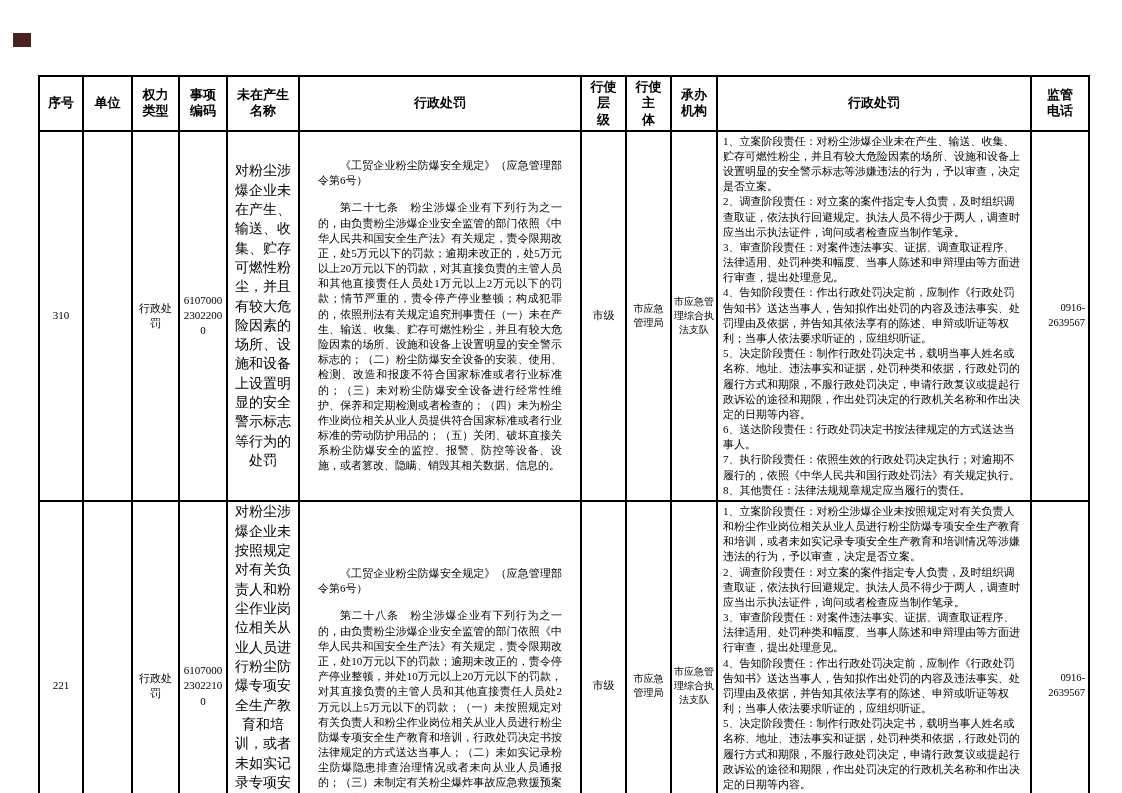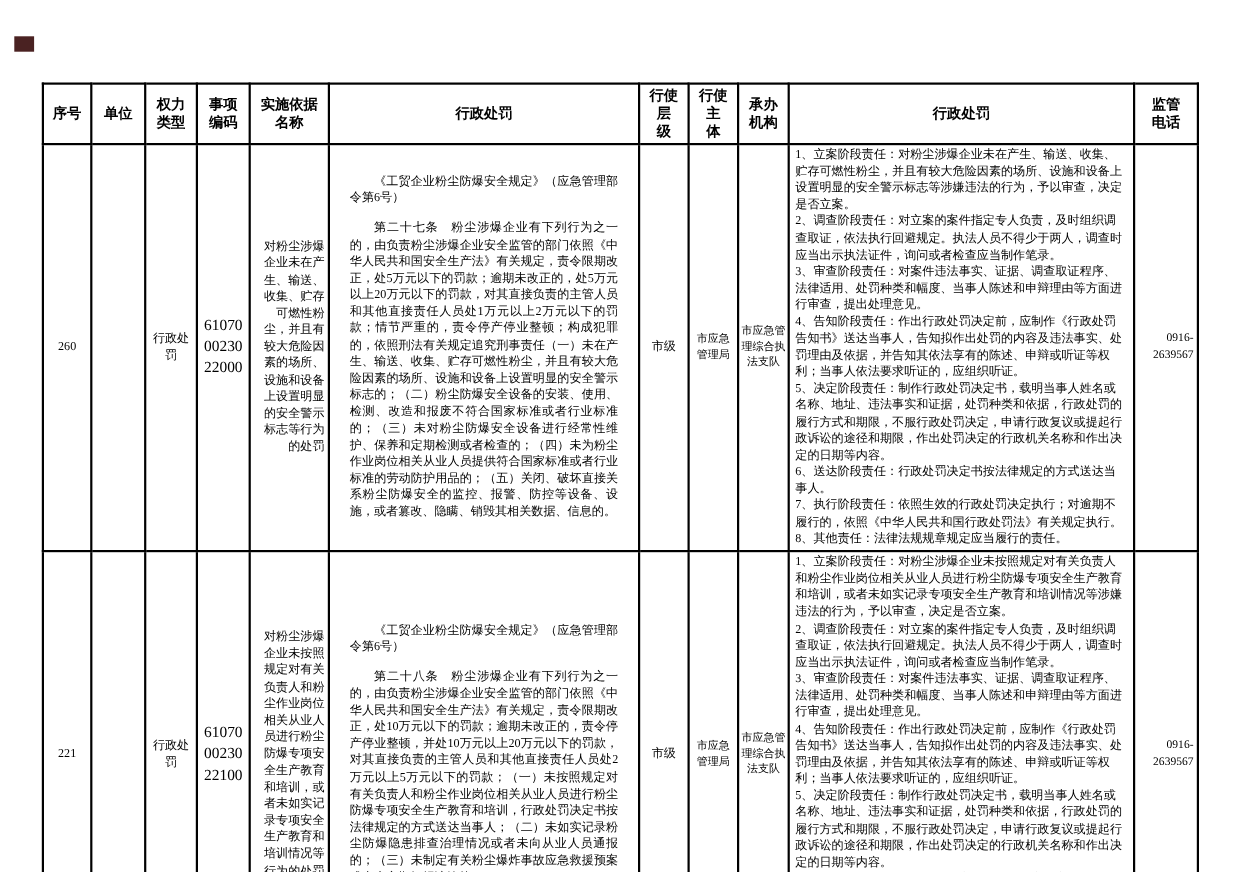--- a/index.html
+++ b/index.html
@@ -26,22 +26,22 @@
     word-wrap:break-word;
   }
   .grid th{
     font-weight:bold;font-size:13px;line-height:1.25;
     text-align:center;white-space:pre-line;
   }
   .grid td{font-size:11px;line-height:1.38;}
   tr.hdr{height:45px;}
   tr.body-row{height:297px;}
   td.center{text-align:center;}
-  td.code{text-align:center;word-break:break-all;font-size:14px;}
-  td.name{font-size:11px;padding:0 3px;text-align:right;}
+  td.code{text-align:center;word-break:break-all;font-size:11px;}
+  td.name{font-size:14px;padding:0 3px;text-align:center;}
   td.basis{padding:2px 6px;}
   td.basis p{margin:12px;text-indent:2em;text-align:justify;}
   td.narrow{font-size:10px;text-align:center;padding:2px 2px;}
   td.resp{white-space:pre-line;text-align:left;padding:2px 5px;}
   td.phone{text-align:right;font-size:10.5px;}
 </style>
 </head>
 <body>
 
 <div class="page">
@@ -62,37 +62,37 @@
         <col style="width:58px">
     </colgroup>
     <thead>
       <tr class="hdr">
         <th>序号</th>
         <th>单位</th>
         <th>权力
 类型</th>
         <th>事项
 编码</th>
-        <th>实施依据
+        <th>未在产生
 名称</th>
         <th>行政处罚</th>
         <th>行使层
 级</th>
         <th>行使主
 体</th>
         <th>承办
 机构</th>
         <th>行政处罚</th>
         <th>监管
 电话</th>
       </tr>
     </thead>
     <tbody>
       <tr class="body-row">
-        <td class="center">260</td>
+        <td class="center">310</td>
         <td class="center"></td>
         <td class="center">行政处罚</td>
         <td class="code">610700023022000</td>
         <td class="name">对粉尘涉爆企业未在产生、输送、收集、贮存可燃性粉尘，并且有较大危险因素的场所、设施和设备上设置明显的安全警示标志等行为的处罚</td>
         <td class="basis">
           <p>《工贸企业粉尘防爆安全规定》（应急管理部令第6号）</p>
           <p>第二十七条　粉尘涉爆企业有下列行为之一的，由负责粉尘涉爆企业安全监管的部门依照《中华人民共和国安全生产法》有关规定，责令限期改正，处5万元以下的罚款；逾期未改正的，处5万元以上20万元以下的罚款，对其直接负责的主管人员和其他直接责任人员处1万元以上2万元以下的罚款；情节严重的，责令停产停业整顿；构成犯罪的，依照刑法有关规定追究刑事责任（一）未在产生、输送、收集、贮存可燃性粉尘，并且有较大危险因素的场所、设施和设备上设置明显的安全警示标志的；（二）粉尘防爆安全设备的安装、使用、检测、改造和报废不符合国家标准或者行业标准的；（三）未对粉尘防爆安全设备进行经常性维护、保养和定期检测或者检查的；（四）未为粉尘作业岗位相关从业人员提供符合国家标准或者行业标准的劳动防护用品的；（五）关闭、破坏直接关系粉尘防爆安全的监控、报警、防控等设备、设施，或者篡改、隐瞒、销毁其相关数据、信息的。</p>
         </td>
         <td class="center">市级</td>
         <td class="narrow">市应急管理局</td>

